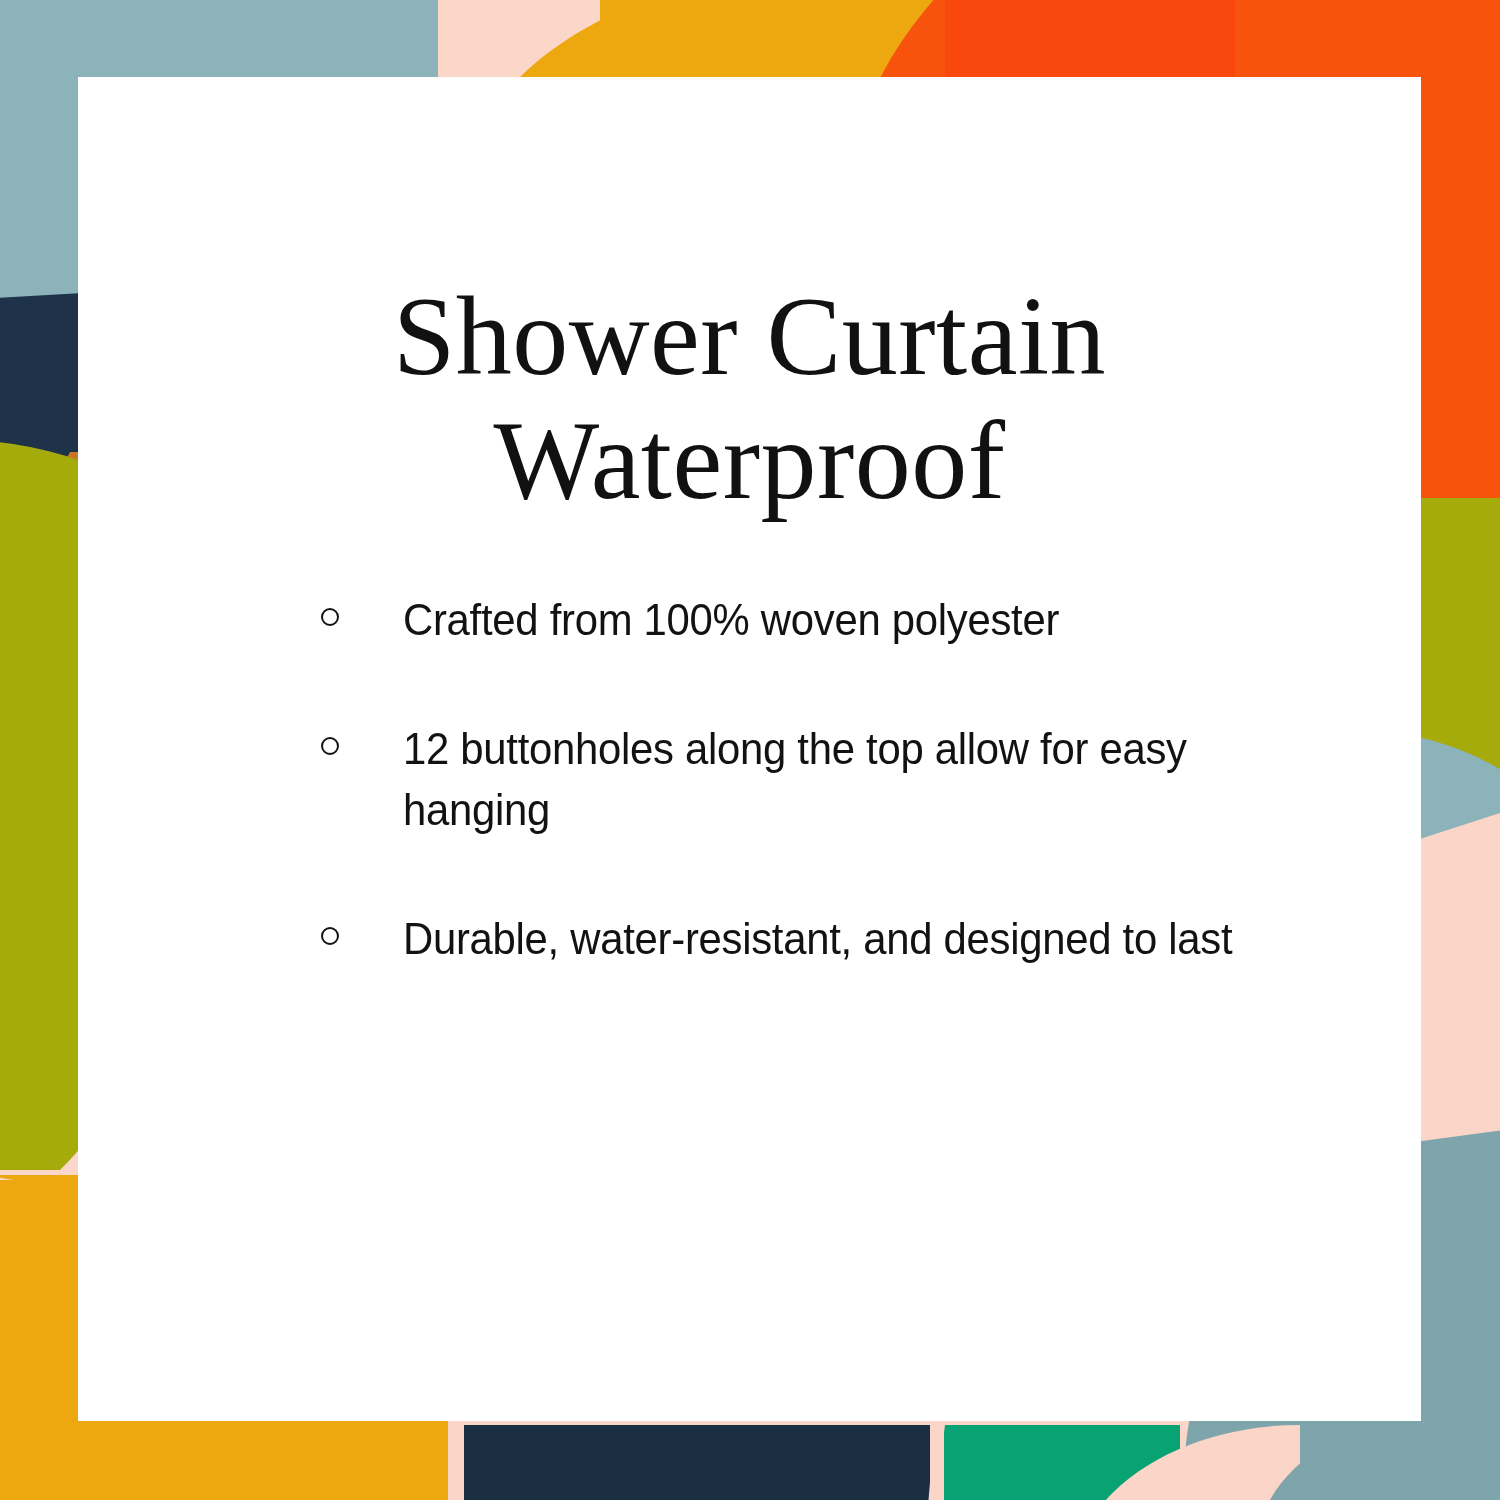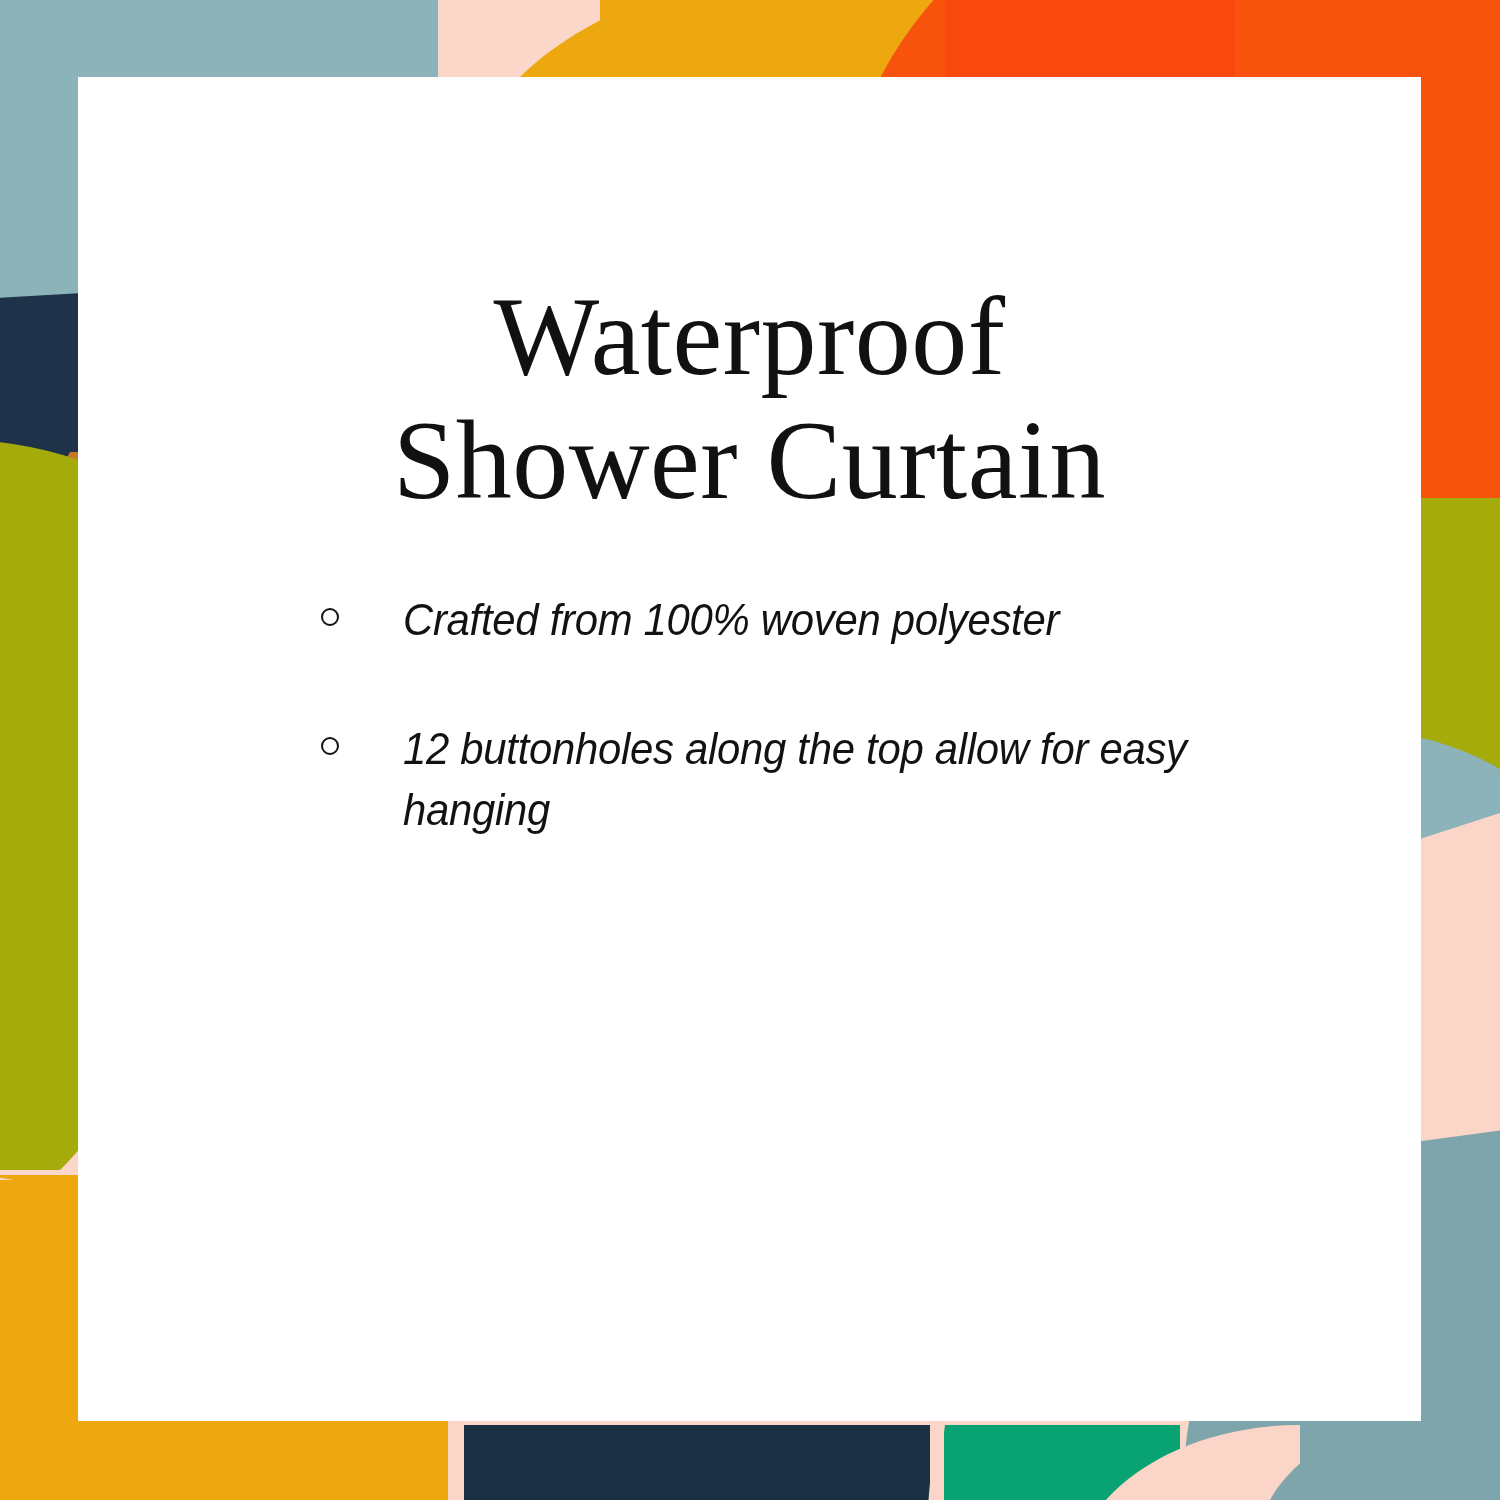--- a/index.html
+++ b/index.html
@@ -56,21 +56,20 @@
 
   
   #feature-list {
     position: absolute;
     left: 231px;
     top: 512px;
     width: 1010px;
     list-style: none;
     margin: 0;
     padding: 0;
-    font-style: italic;
   }
   .feature-item {
     position: relative;
     padding-left: 94px;
     margin-bottom: 68px;
   }
   .feature-item:last-child { margin-bottom: 0; }
 
   .bullet-marker {
     position: absolute;
@@ -151,29 +150,33 @@
         <rect x="448" y="1420" width="16" height="125" fill="#fbd5c8"></rect>
         <rect x="930" y="1420" width="14" height="125" fill="#fbd5c8"></rect>
         <rect x="438" y="-40" width="70" height="150" fill="#fbd7ca"></rect>
       </g>
     </svg>
   </div>
 
   <div id="card">
 
     <div id="title-block">
+      <span class="title-line">Shower Curtain</span>
       <span class="title-line">Waterproof</span>
-      <span class="title-line">Shower Curtain</span>
     </div>
 
     <ul id="feature-list">
       <li class="feature-item">
         <span class="bullet-marker"></span>
         <span class="feature-text">Crafted from 100% woven polyester</span>
       </li>
       <li class="feature-item">
         <span class="bullet-marker"></span>
         <span class="feature-text">12 buttonholes along the top allow for easy hanging</span>
       </li>
+      <li class="feature-item">
+        <span class="bullet-marker"></span>
+        <span class="feature-text">Durable, water-resistant, and designed to last</span>
+      </li>
     </ul>
 
   </div>
 </div>
 
 </body></html>

